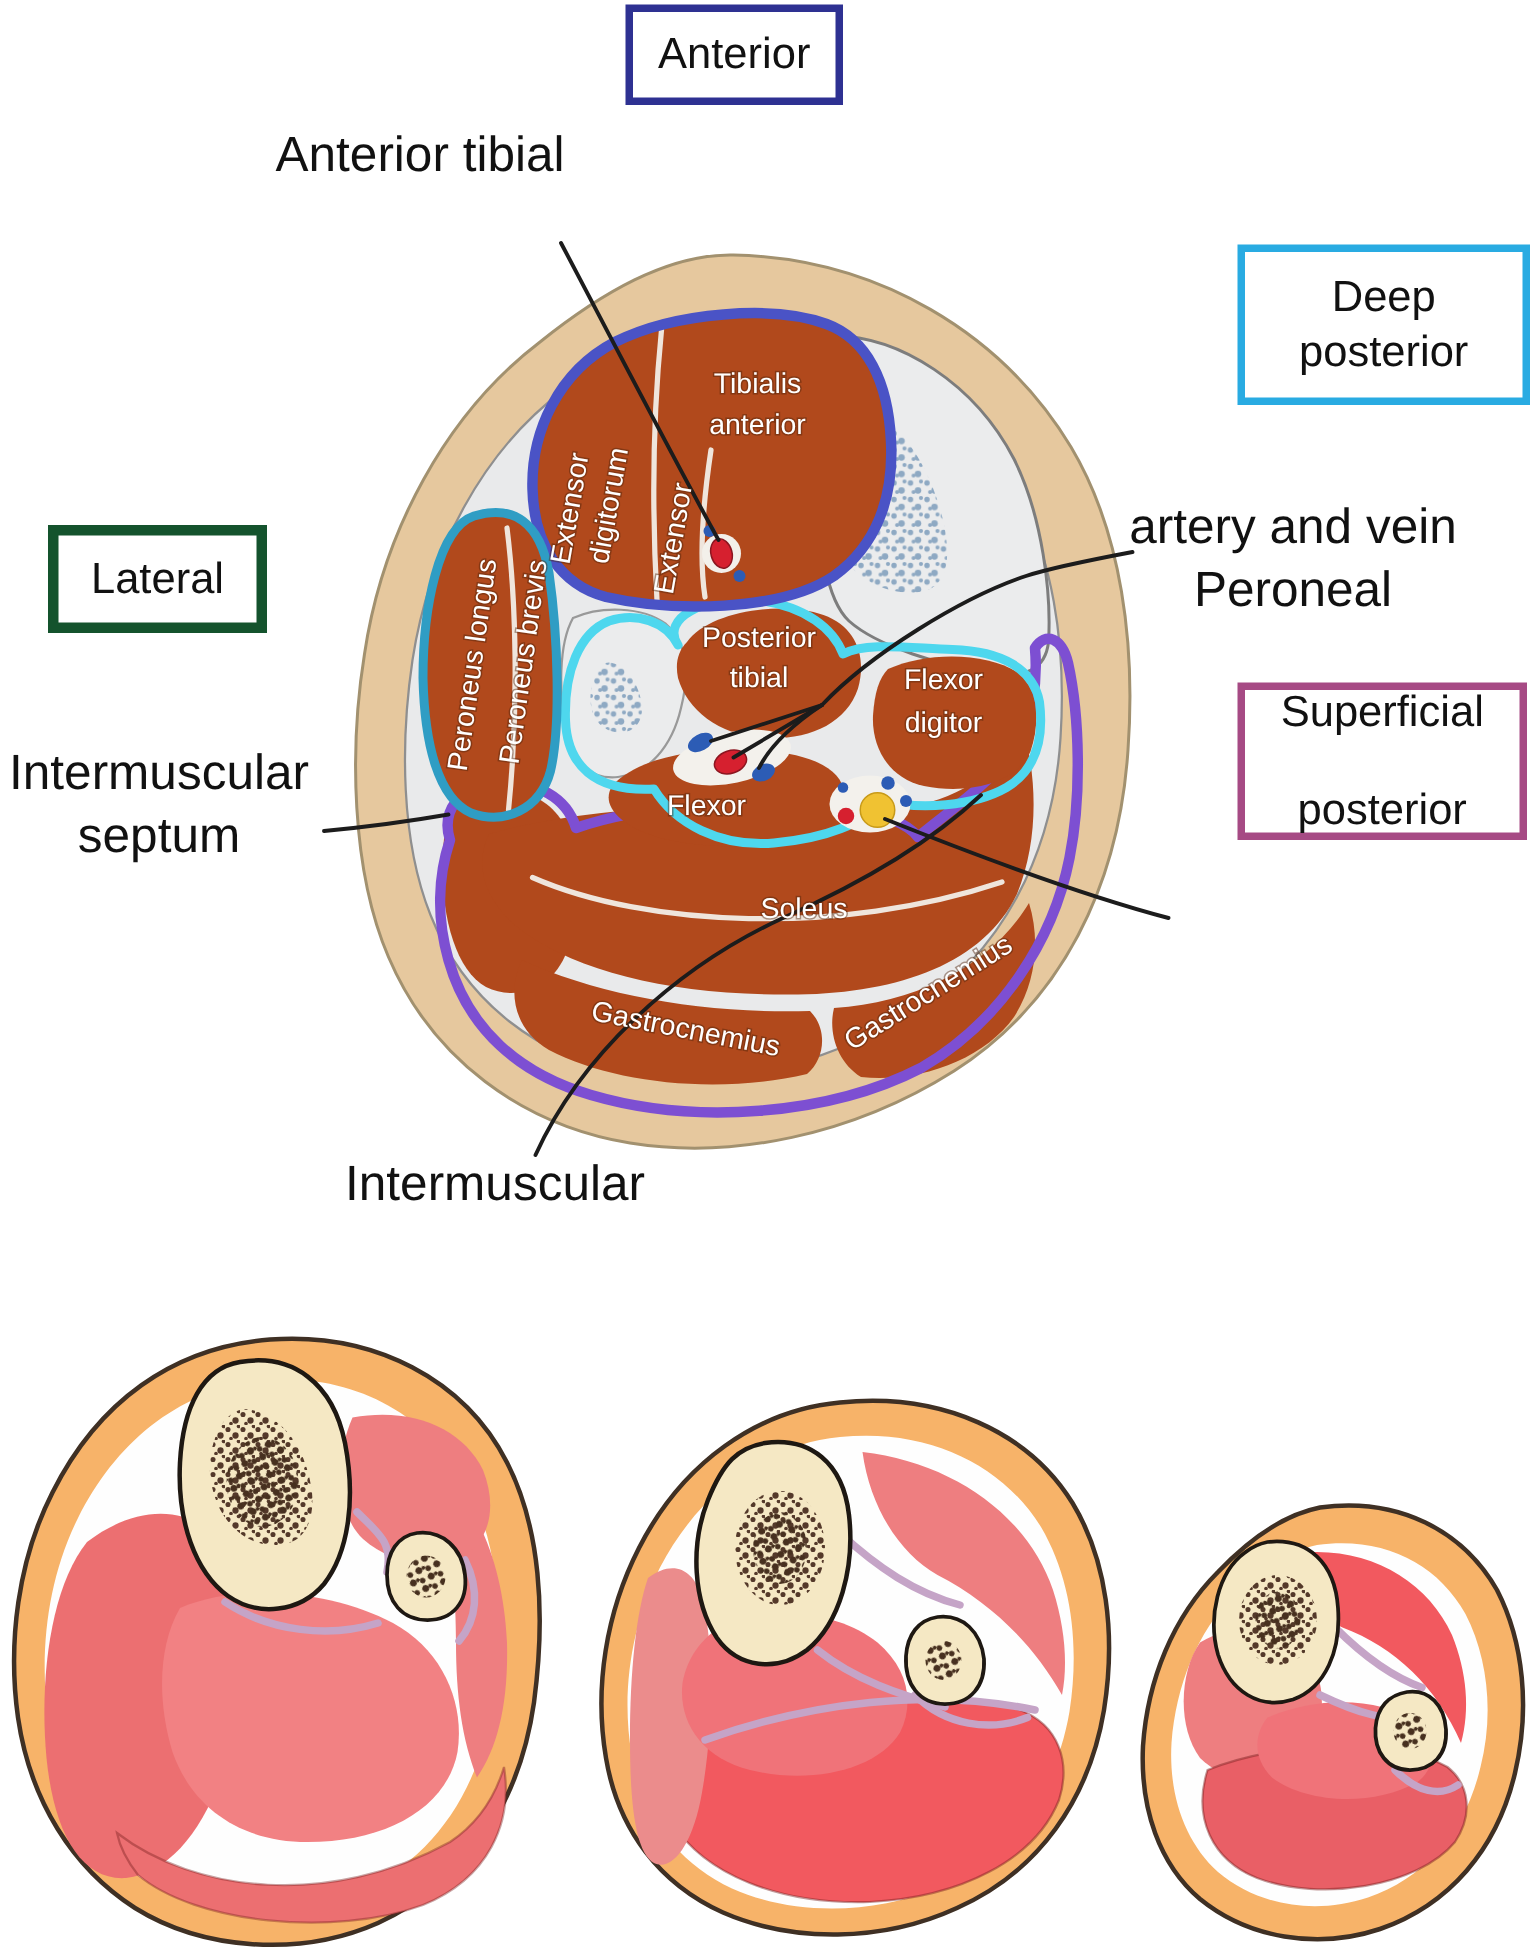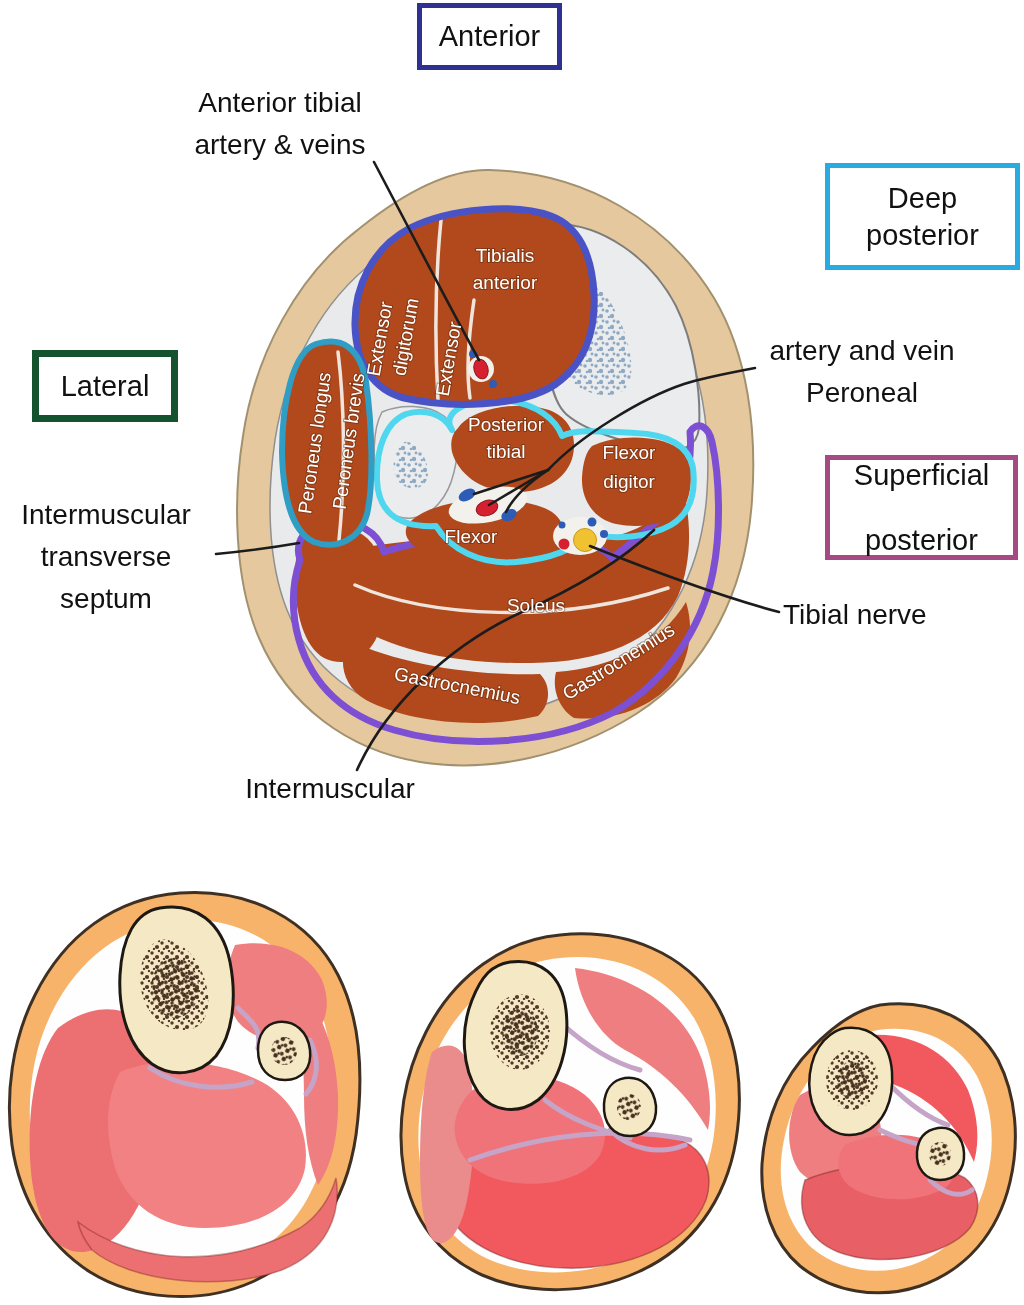--- a/index.html
+++ b/index.html
@@ -1,19 +1,19 @@
 <!DOCTYPE html>
 <html><head>
 <meta charset="utf-8">
 <style>
   html,body{margin:0;padding:0;background:#fff;}
   .stage{position:relative;width:1024px;height:1305px;background:#fff;overflow:hidden;
          font-family:"Liberation Sans",sans-serif;}
   svg{position:absolute;left:0;}
-  .ann{position:absolute;font-size:28px;color:#111;line-height:42px;text-align:center;}
+  .ann{position:absolute;font-size:33px;color:#111;line-height:42px;text-align:center;}
   .ann.left-align{text-align:left;}
   .bbox{position:absolute;background:#fff;display:flex;flex-direction:column;align-items:center;
         justify-content:center;font-size:29px;color:#111;line-height:37px;}
   .bbox.b-anterior{border:5px solid #2e3192;}
   .bbox.b-deep{border:5px solid #29abe2;justify-content:center;}
   .bbox.b-lateral{border:7px solid #14532d;}
   .bbox.b-superficial{border:5px solid #a64a84;}
   .mlabel{font-family:"Liberation Sans",sans-serif;font-size:19px;fill:#ffffff;
           paint-order:stroke;stroke:rgba(80,35,10,0.45);stroke-width:2px;}
   .sep{stroke:#f2eee7;stroke-width:3.5;fill:none;stroke-linecap:round;opacity:.95;}
@@ -174,37 +174,32 @@
     <span>Lateral</span>
   </div>
 
   <div class="bbox b-superficial" style="left:825px;top:455px;width:183px;height:95px;gap:28px;">
     <span>Superficial</span>
     <span>posterior</span>
   </div>
 
   <div class="ann" style="left:150px;top:82px;width:260px;">
     <div>Anterior tibial</div>
-    <div>artery &amp; veins</div>
   </div>
 
   <div class="ann" style="left:742px;top:330px;width:240px;">
     <div>artery and vein</div>
     <div>Peroneal</div>
   </div>
 
   <div class="ann" style="left:0px;top:494px;width:212px;">
     <div>Intermuscular</div>
-    <div>transverse</div>
     <div>septum</div>
   </div>
 
-  <div class="ann left-align" style="left:783px;top:594px;width:230px;">
-    <div>Tibial nerve</div>
-  </div>
 
   <div class="ann" style="left:200px;top:768px;width:260px;">
     <div>Intermuscular</div>
   </div>
 
   <svg width="1024" height="435" viewBox="0 870 1024 435" style="top:870px">
 
     <g>
       <path d="M 180,893 C 250,888 310,920 338,975 C 360,1018 364,1075 356,1135 C 346,1205 310,1255 252,1282
            C 200,1305 135,1300 90,1272 C 48,1245 20,1200 12,1145 C 5,1095 12,1040 35,995

